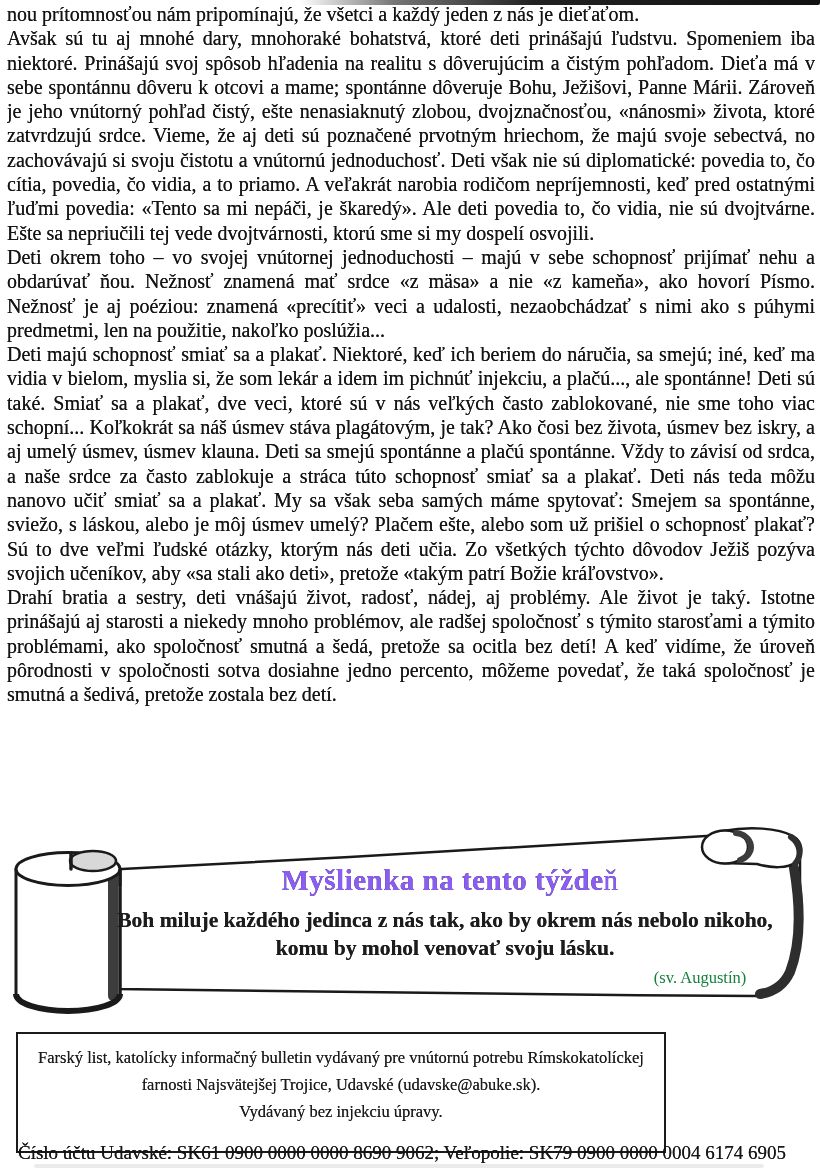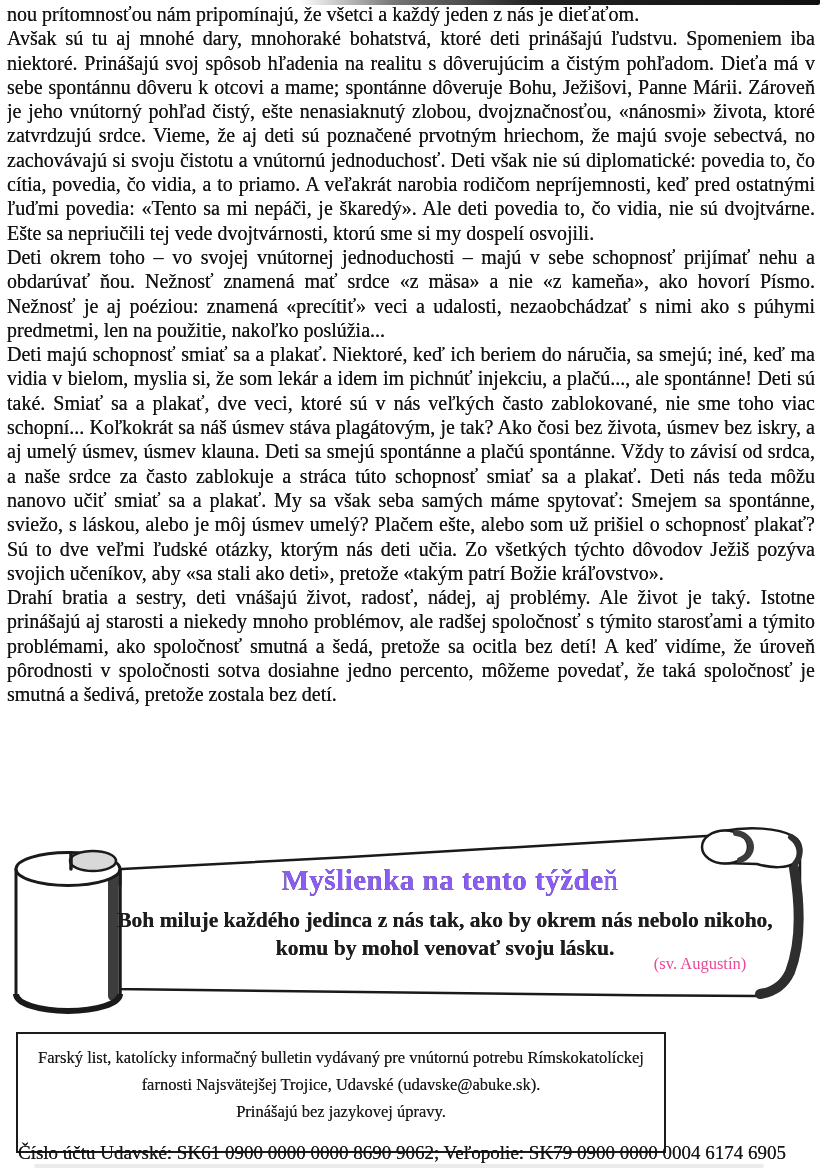--- a/index.html
+++ b/index.html
@@ -39,22 +39,22 @@
     color:#8b5cf6;text-shadow:0 0 .4px rgba(0,0,0,.9);
   }
   .scroll-title .b{font-weight:700;}
   .scroll-title .r{font-weight:400;}
   .scroll-quote{
     position:absolute;left:85px;width:720px;text-align:center;
     font-size:21.5px;color:#1c1c1c;text-shadow:0 0 .3px rgba(0,0,0,.8);font-weight:bold;
   }
   .q1{top:84px;} .q2{top:112px;}
   .scroll-attribution{
-    position:absolute;top:130px;left:600px;width:200px;
-    text-align:center;font-size:16.5px;color:#ec4899;
+    position:absolute;top:144px;left:600px;width:200px;
+    text-align:center;font-size:16.5px;color:#15803d;
   }
   
   .imprint{
     position:absolute;top:1032px;left:16px;width:650px;height:121px;
     border:2.5px solid #1b1b1b;box-sizing:border-box;
     background:#fff;
   }
   .imprint .il{
     position:absolute;left:0;width:100%;text-align:center;
     font-size:16.5px;color:#1a1a1a;text-shadow:0 0 .3px rgba(0,0,0,.7);
@@ -126,19 +126,19 @@
 
     <div class="scroll-title"><span class="b">Myšlienka na tento týžde</span><span class="r">ň</span></div>
     <div class="scroll-quote q1">Boh miluje každého jedinca z nás tak, ako by okrem nás nebolo nikoho,</div>
     <div class="scroll-quote q2">komu by mohol venovať svoju lásku.</div>
     <div class="scroll-attribution">(sv. Augustín)</div>
   </section>
 
   <footer class="imprint">
     <div class="il il1">Farský list, katolícky informačný bulletin vydávaný pre vnútornú potrebu Rímskokatolíckej</div>
     <div class="il il2">farnosti Najsvätejšej Trojice, Udavské (udavske@abuke.sk).</div>
-    <div class="il il3">Prinášajú bez jazykovej úpravy.</div>
+    <div class="il il3">Vydávaný bez injekciu úpravy.</div>
     <div class="accounts">Číslo účtu Udavské: SK61 0900 0000 0000 8690 9062; Veľopolie: SK79 0900 0000 0004 6174 6905</div>
   </footer>
 
   <div class="smudge-bottom"></div>
 
 </div>
 
 </body></html>

